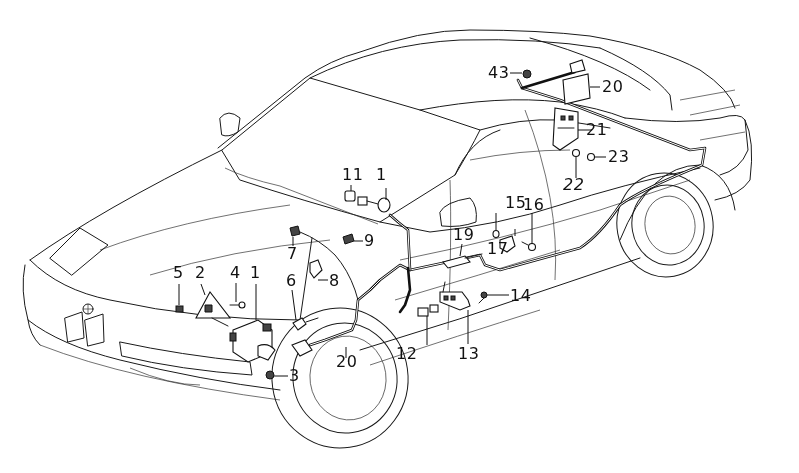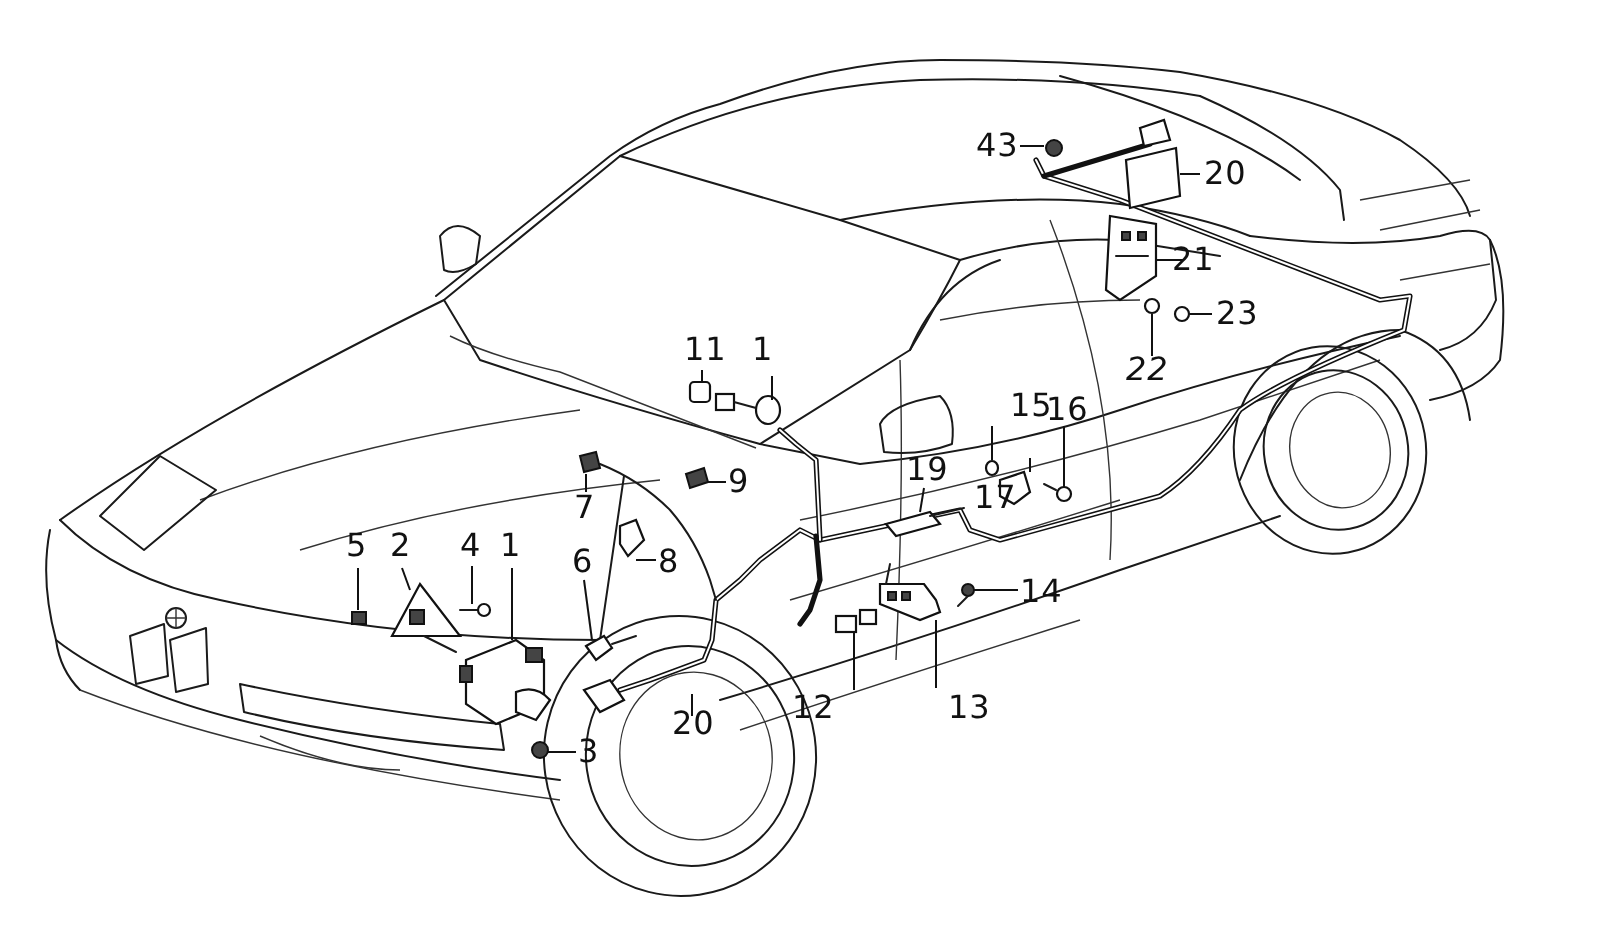--- a/index.html
+++ b/index.html
@@ -230,21 +230,21 @@
 <span class="callout" style="left:289px;top:368px;">3</span>
 <span class="callout" style="left:230px;top:265px;">4</span>
 <span class="callout" style="left:173px;top:265px;">5</span>
 <span class="callout" style="left:286px;top:273px;">6</span>
 <span class="callout" style="left:287px;top:246px;">7</span>
 <span class="callout" style="left:329px;top:273px;">8</span>
 <span class="callout" style="left:364px;top:233px;">9</span>
 <span class="callout" style="left:376px;top:167px;">1</span>
 <span class="callout" style="left:342px;top:167px;">11</span>
 <span class="callout" style="left:396px;top:346px;">12</span>
-<span class="callout" style="left:474px;top:346px;">13</span>
+<span class="callout" style="left:458px;top:346px;">13</span>
 <span class="callout" style="left:510px;top:288px;">14</span>
 <span class="callout" style="left:505px;top:195px;">15</span>
 <span class="callout" style="left:523px;top:197px;">16</span>
 <span class="callout" style="left:487px;top:197px;margin-top:44px;">17</span>
 <span class="callout" style="left:453px;top:227px;">19</span>
 <span class="callout" style="left:336px;top:354px;">20</span>
 <span class="callout" style="left:602px;top:79px;">20</span>
 <span class="callout" style="left:586px;top:122px;">21</span>
 <span class="callout" style="left:563px;top:177px;font-style:italic;">22</span>
 <span class="callout" style="left:608px;top:149px;">23</span>

